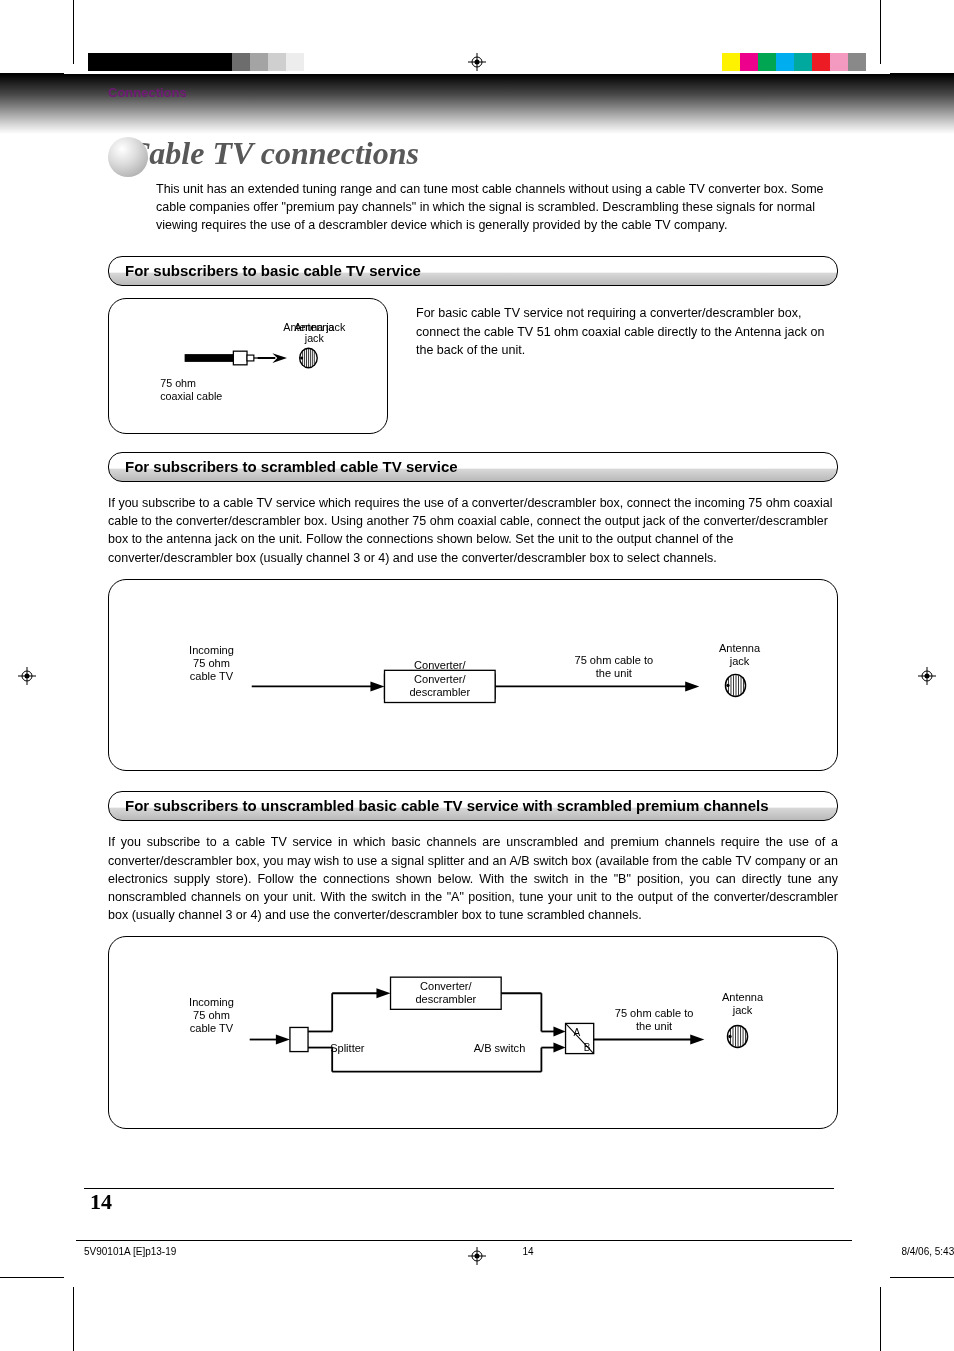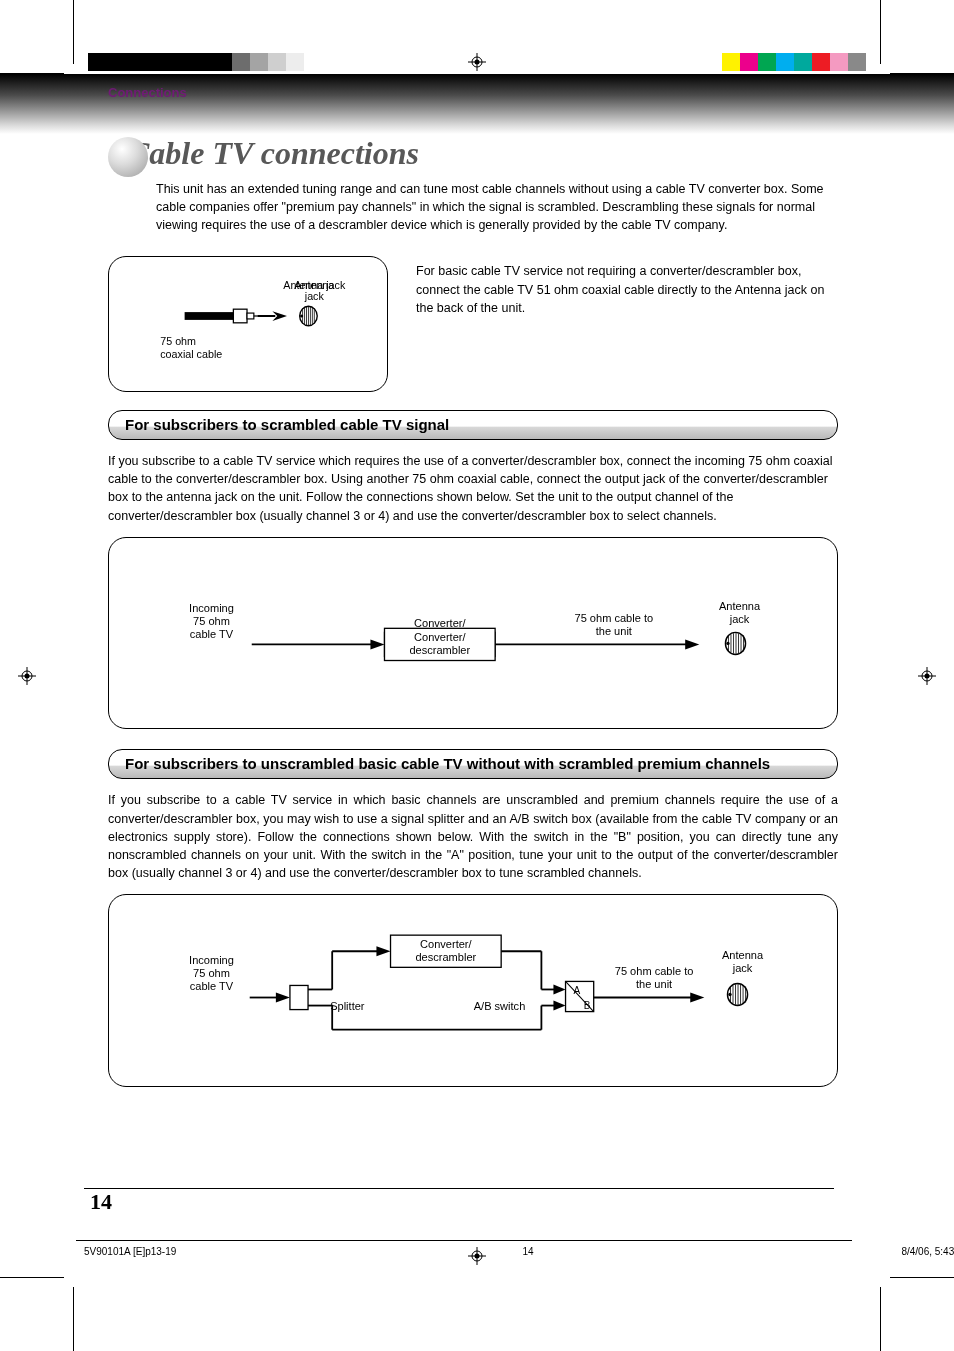--- a/index.html
+++ b/index.html
@@ -123,20 +123,21 @@
   <div class="content">
     <div class="section-label">Connections</div>
 
     <div class="title-wrap">
       <div class="bullet-sphere"></div>
       <h1 class="page-title">Cable TV connections</h1>
     </div>
 
     <p class="intro-p">This unit has an extended tuning range and can tune most cable channels without using a cable TV converter box. Some cable companies offer "premium pay channels" in which the signal is scrambled. Descrambling these signals for normal viewing requires the use of a descrambler device which is generally provided by the cable TV company.</p>
 
+    <div class="heading-pill">For subscribers to basic cable TV service</div>
     <div class="row1">
       <div class="diagram-box">
         <svg class="svg-diag" viewBox="0 0 240 90">
 
           <text x="188" y="12" text-anchor="middle" font-size="11"><tspan x="188" dy="0">Antenna jack</tspan></text>
           <text x="188" y="12" text-anchor="middle" font-size="11">Antenna</text>
           <text x="188" y="24" text-anchor="middle" font-size="11">jack</text>
 
           <g transform="translate(172,30)">
             <ellipse cx="10" cy="10" rx="9" ry="10" fill="#fff" stroke="#000" stroke-width="1.4"></ellipse>
@@ -162,21 +163,21 @@
             <line x1="71" y1="7" x2="76" y2="7" stroke="#000" stroke-width="1.3"></line>
           </g>
 
           <text x="30" y="70" font-size="11">75 ohm</text>
           <text x="30" y="83" font-size="11">coaxial cable</text>
         </svg>
       </div>
       <p class="side-p">For basic cable TV service not requiring a converter/descrambler box, connect the cable TV 51 ohm coaxial cable directly to the Antenna jack on the back of the unit.</p>
     </div>
 
-    <div class="heading-pill">For subscribers to scrambled cable TV signal</div>
+    <div class="heading-pill">For subscribers to scrambled cable TV service</div>
     <p class="body-p">If you subscribe to a cable TV service which requires the use of a converter/descrambler box, connect the incoming 75 ohm coaxial cable to the converter/descrambler box. Using another 75 ohm coaxial cable, connect the output jack of the converter/descrambler box to the antenna jack on the unit. Follow the connections shown below. Set the unit to the output channel of the converter/descrambler box (usually channel 3 or 4) and use the converter/descrambler box to select channels.</p>
     <div class="diagram-box" style="min-height:160px;">
       <svg class="svg-diag" viewBox="0 0 680 130" style="margin-top:20px;">
 
         <text x="80" y="40" text-anchor="middle" font-size="11">Incoming</text>
         <text x="80" y="53" text-anchor="middle" font-size="11">75 ohm</text>
         <text x="80" y="66" text-anchor="middle" font-size="11">cable TV</text>
 
         <line x1="120" y1="72" x2="242" y2="72" stroke="#000" stroke-width="1.8"></line>
         <polygon points="238,67 252,72 238,77" fill="#000"></polygon>
@@ -208,21 +209,21 @@
               <line x1="11.5" y1="0.5" x2="11.5" y2="21.5"></line>
               <line x1="14" y1="1" x2="14" y2="21"></line>
               <line x1="16.5" y1="2" x2="16.5" y2="20"></line>
               <line x1="19" y1="3" x2="19" y2="19"></line>
           </g>
           <circle cx="3.5" cy="11" r="1.7" fill="#000"></circle>
         </g>
       </svg>
     </div>
 
-    <div class="heading-pill">For subscribers to unscrambled basic cable TV without with scrambled premium channels</div>
+    <div class="heading-pill">For subscribers to unscrambled basic cable TV service with scrambled premium channels</div>
     <p class="body-p" style="text-align:justify;">If you subscribe to a cable TV service in which basic channels are unscrambled and premium channels require the use of a converter/descrambler box, you may wish to use a signal splitter and an A/B switch box (available from the cable TV company or an electronics supply store). Follow the connections shown below. With the switch in the "B" position, you can directly tune any nonscrambled channels on your unit. With the switch in the "A" position, tune your unit to the output of the converter/descrambler box (usually channel 3 or 4) and use the converter/descrambler box to tune scrambled channels.</p>
     <div class="diagram-box" style="min-height:170px;">
       <svg class="svg-diag" viewBox="0 0 680 150">
 
         <text x="80" y="55" text-anchor="middle" font-size="11">Incoming</text>
         <text x="80" y="68" text-anchor="middle" font-size="11">75 ohm</text>
         <text x="80" y="81" text-anchor="middle" font-size="11">cable TV</text>
 
         <line x1="118" y1="88" x2="148" y2="88" stroke="#000" stroke-width="1.8"></line>
         <polygon points="144,83 158,88 144,93" fill="#000"></polygon>

